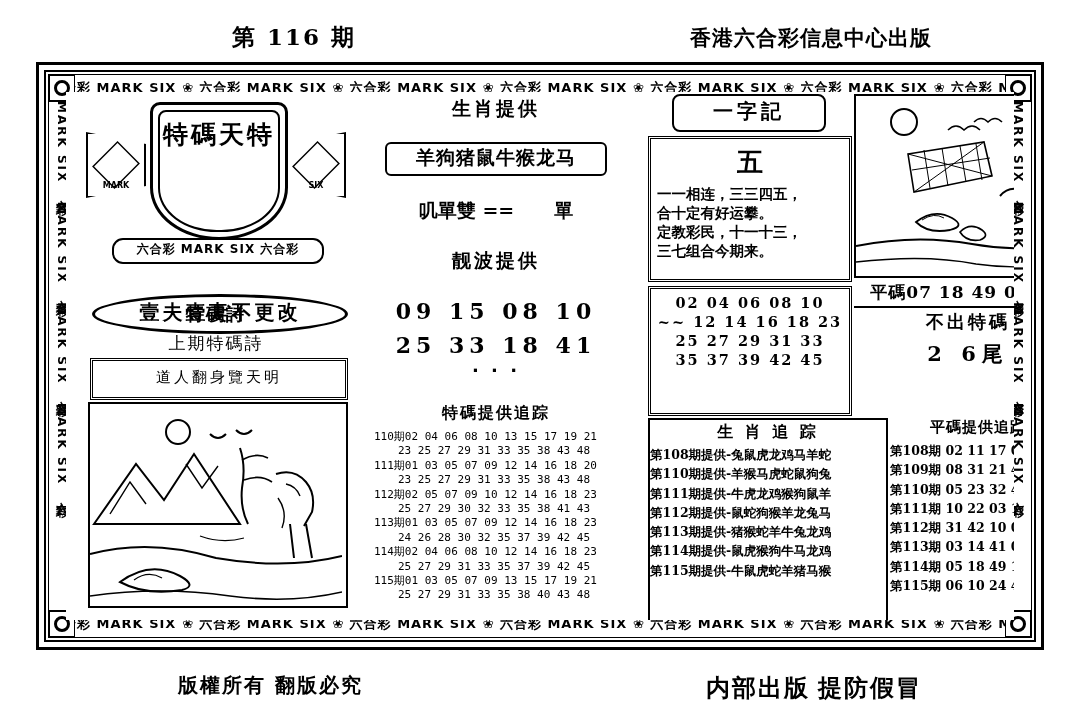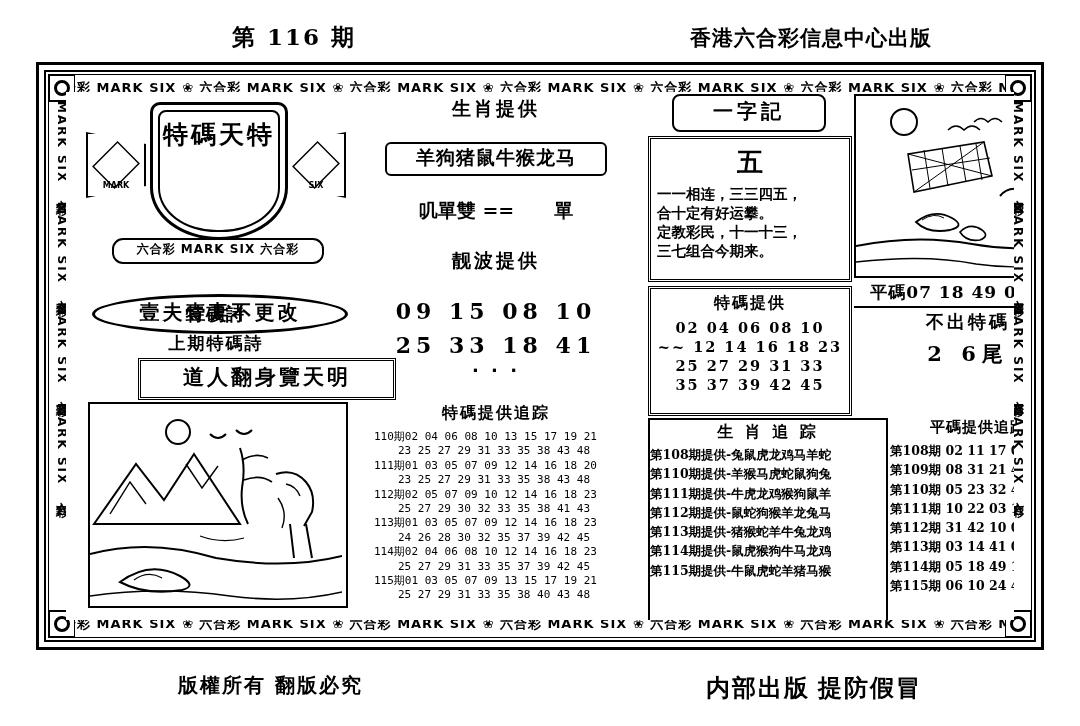--- a/index.html
+++ b/index.html
@@ -130,28 +130,28 @@
   .oval-poem{
     position:absolute;left:26px;top:202px;width:250px;height:34px;
     border:3px solid #000;border-radius:50%;
     text-align:center;line-height:30px;
     font-family:"DejaVu Serif","Liberation Serif",serif;
     font-weight:bold;font-size:20px;letter-spacing:3px;
   }
   .lbl-prev{
     position:absolute;left:0;right:0;top:240px;text-align:center;
     font-family:"DejaVu Serif","Liberation Serif",serif;
-    font-weight:bold;font-size:17px;letter-spacing:2px;
+    font-weight:normal;font-size:17px;letter-spacing:2px;
   }
   .box-prev-poem{
     position:absolute;left:24px;top:266px;width:252px;height:36px;
     border:3px double #000;
     text-align:center;line-height:32px;
     font-family:"DejaVu Serif","Liberation Serif",serif;
-    font-weight:bold;font-size:21px;letter-spacing:3px;margin-left:48px;
+    font-weight:normal;font-size:15px;letter-spacing:3px;
   }
 
   
   .pic-left{
     position:absolute;left:22px;top:310px;width:256px;height:202px;
     border:2px solid #000;background:#fff;overflow:hidden;
   }
 
   
   .mid-col{position:absolute;left:306px;top:0;width:248px;height:100%;}
@@ -413,21 +413,20 @@
           <div class="onechar-big">五</div>
           <div class="onechar-lines">
             <div>一一相连，三三四五，</div>
             <div>合十定有好运攀。</div>
             <div>定教彩民，十一十三，</div>
             <div>三七组合今期来。</div>
           </div>
         </div>
 
         <div class="tm-box">
-          <div class="tm-title">特碼提供</div>
           <div class="tm-nums">
             <div>02  04  06  08  10</div>
             <div>~~ 12  14  16  18  23</div>
             <div>25  27  29  31  33</div>
             <div>35  37  39  42  45</div>
           </div>
         </div>
 
         <div class="zodiac-track">
           <div class="zt-title">生 肖 追 踪</div>

